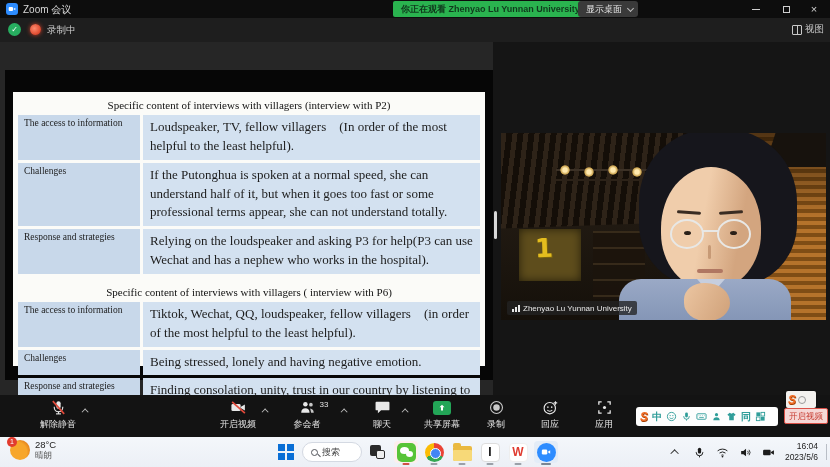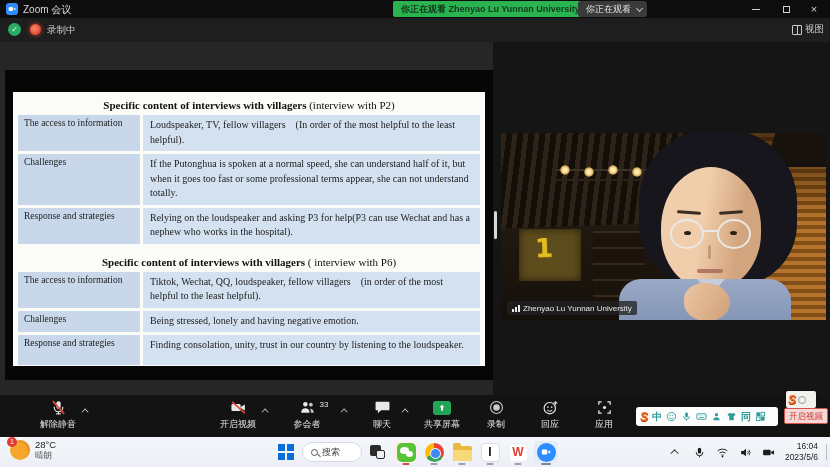--- a/index.html
+++ b/index.html
@@ -35,25 +35,25 @@
   
   .main { position:absolute; left:0; top:42px; width:830px; height:353px; background:#262626; }
   .video-zone { position:absolute; left:493px; top:0; width:337px; height:353px; background:#151515; }
   .scroll-sliver { position:absolute; left:1px; top:169px; width:3px; height:28px; background:#d8d8d8; border-radius:2px; }
 
   
   .slide-frame { position:absolute; left:5px; top:28px; width:488px; height:310px; background:#060606; }
   .slide { position:absolute; left:8px; top:22px; right:8px; bottom:14px; background:#fbfbf8; font-family:"Liberation Serif", serif; text-align:center; padding-top:5px; }
   .slide-title { font-size:14px; font-weight:bold; color:#1d87ac; letter-spacing:.3px; }
   .slide-h { font-size:11px; color:#111; margin-top:2px; }
-  .slide-h b { font-weight:bold; }
+  .slide-h b { font-weight:normal; }
   .tbl { margin:4px 5px 0 5px; text-align:left; }
   .trow { display:flex; gap:3px; margin-bottom:3px; }
   .cl { width:122px; background:#c8d8ea; padding:3px 4px 4px 6px; font-size:9.5px; color:#1c1c1c; flex-shrink:0; }
-  .cc { flex:1; background:#d3e1f0; padding:3px 7px 4px 7px; font-size:10px; color:#1c1c1c; line-height:1.45; }
+  .cc { flex:1; background:#d3e1f0; padding:3px 7px 4px 7px; font-size:13px; color:#1c1c1c; line-height:1.45; }
   .mh1 .trow:nth-child(1){ min-height:36px; } .mh1 .trow:nth-child(2){ min-height:42px; } .mh1 .trow:nth-child(3){ min-height:32px; }
   .mh2 .trow:nth-child(1){ min-height:33px; } .mh2 .trow:nth-child(2){ min-height:20px; } .mh2 .trow:nth-child(3){ min-height:30px; }
   .h2gap { margin-top:12px; margin-bottom:3px; }
 
   
   .video { position:absolute; left:501px; top:91px; width:325px; height:187px; background:#16110c; overflow:hidden; }
   .vf-ceiling { position:absolute; left:-10px; top:-8px; width:225px; height:100px; background:repeating-linear-gradient(97deg,#2e2318 0 5px,#140e08 5px 11px); transform:skewY(-2deg); }
   .vf-wall { position:absolute; right:0; top:0; width:125px; height:187px; background:repeating-linear-gradient(180deg,#b5732b 0 4px,#7f4d15 4px 8px); }
   .vf-wall::after { content:""; position:absolute; inset:0; background:linear-gradient(180deg,rgba(0,0,0,.55),rgba(0,0,0,0) 45%); }
   .vf-darkcorner { position:absolute; right:0; top:0; width:70px; height:34px; background:#17120d; transform:skewX(-18deg) translateX(14px); }
@@ -151,21 +151,21 @@
   <div class="titlebar">
     <div class="zoom-logo">
       <svg viewBox="0 0 24 24">
           <rect x="2" y="6" width="13" height="12" rx="3" fill="#fff"></rect>
           <path d="M16 12l6-4v8z" fill="#fff"></path>
         </svg>
     </div>
     <div class="app-title">Zoom 会议</div>
     <div class="watch-banner">你正在观看 Zhenyao Lu Yunnan University的屏幕</div>
     <div class="view-options">
-      <span>你正在观看</span>
+      <span>显示桌面</span>
       <i class="chev down"></i>
     </div>
     <div class="winbtn wb-min">
         <i></i>
       </div>
     <div class="winbtn wb-max">
         <i></i>
       </div>
     <div class="winbtn wb-close">
         <span>×</span>

